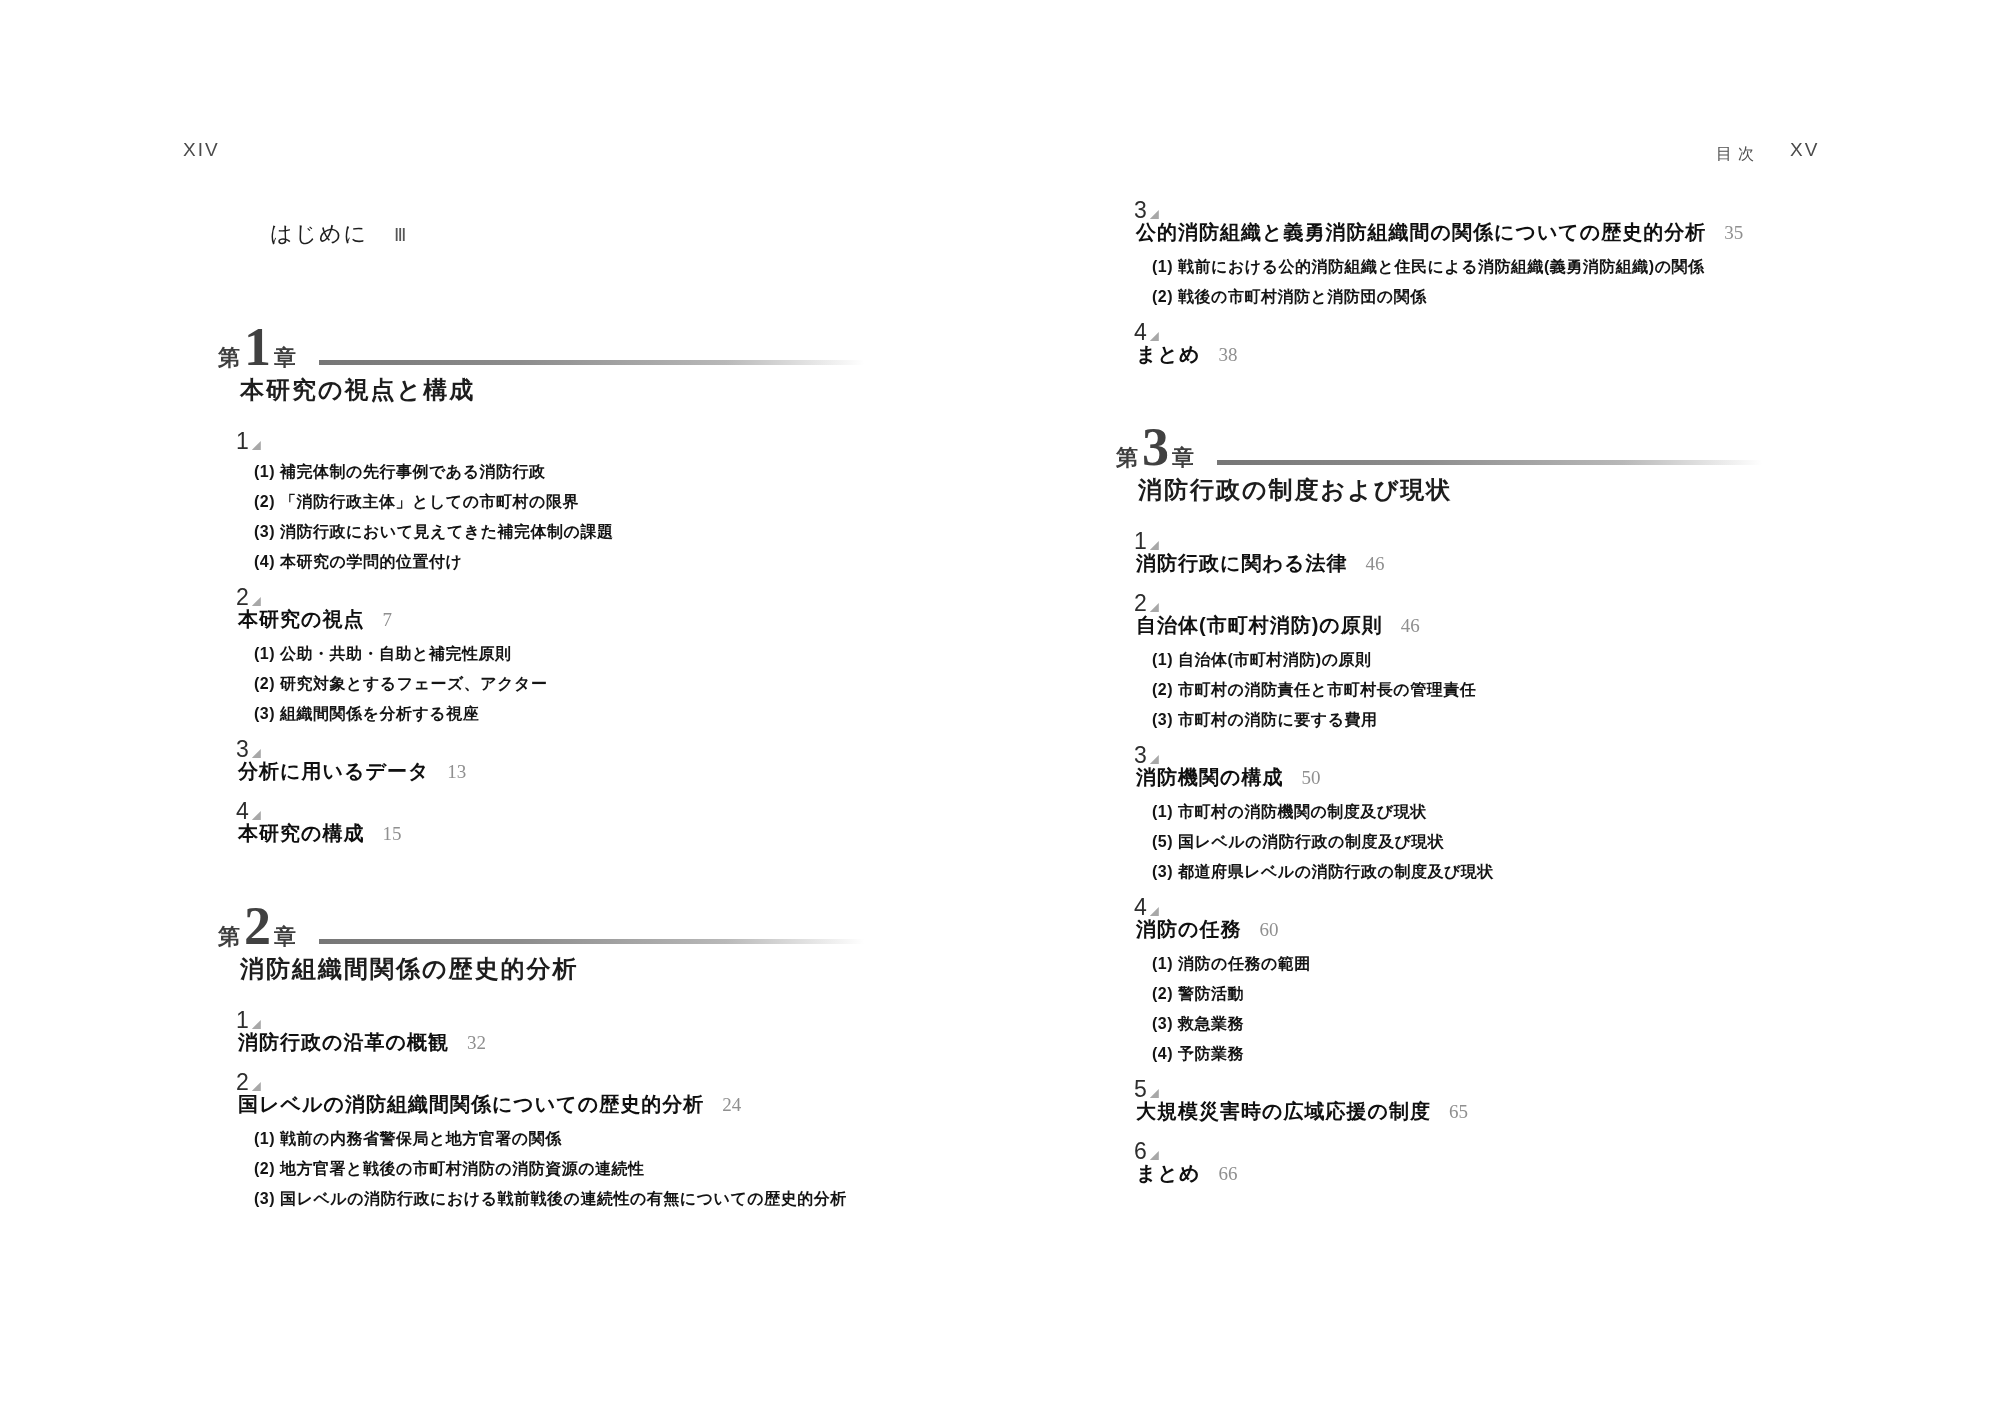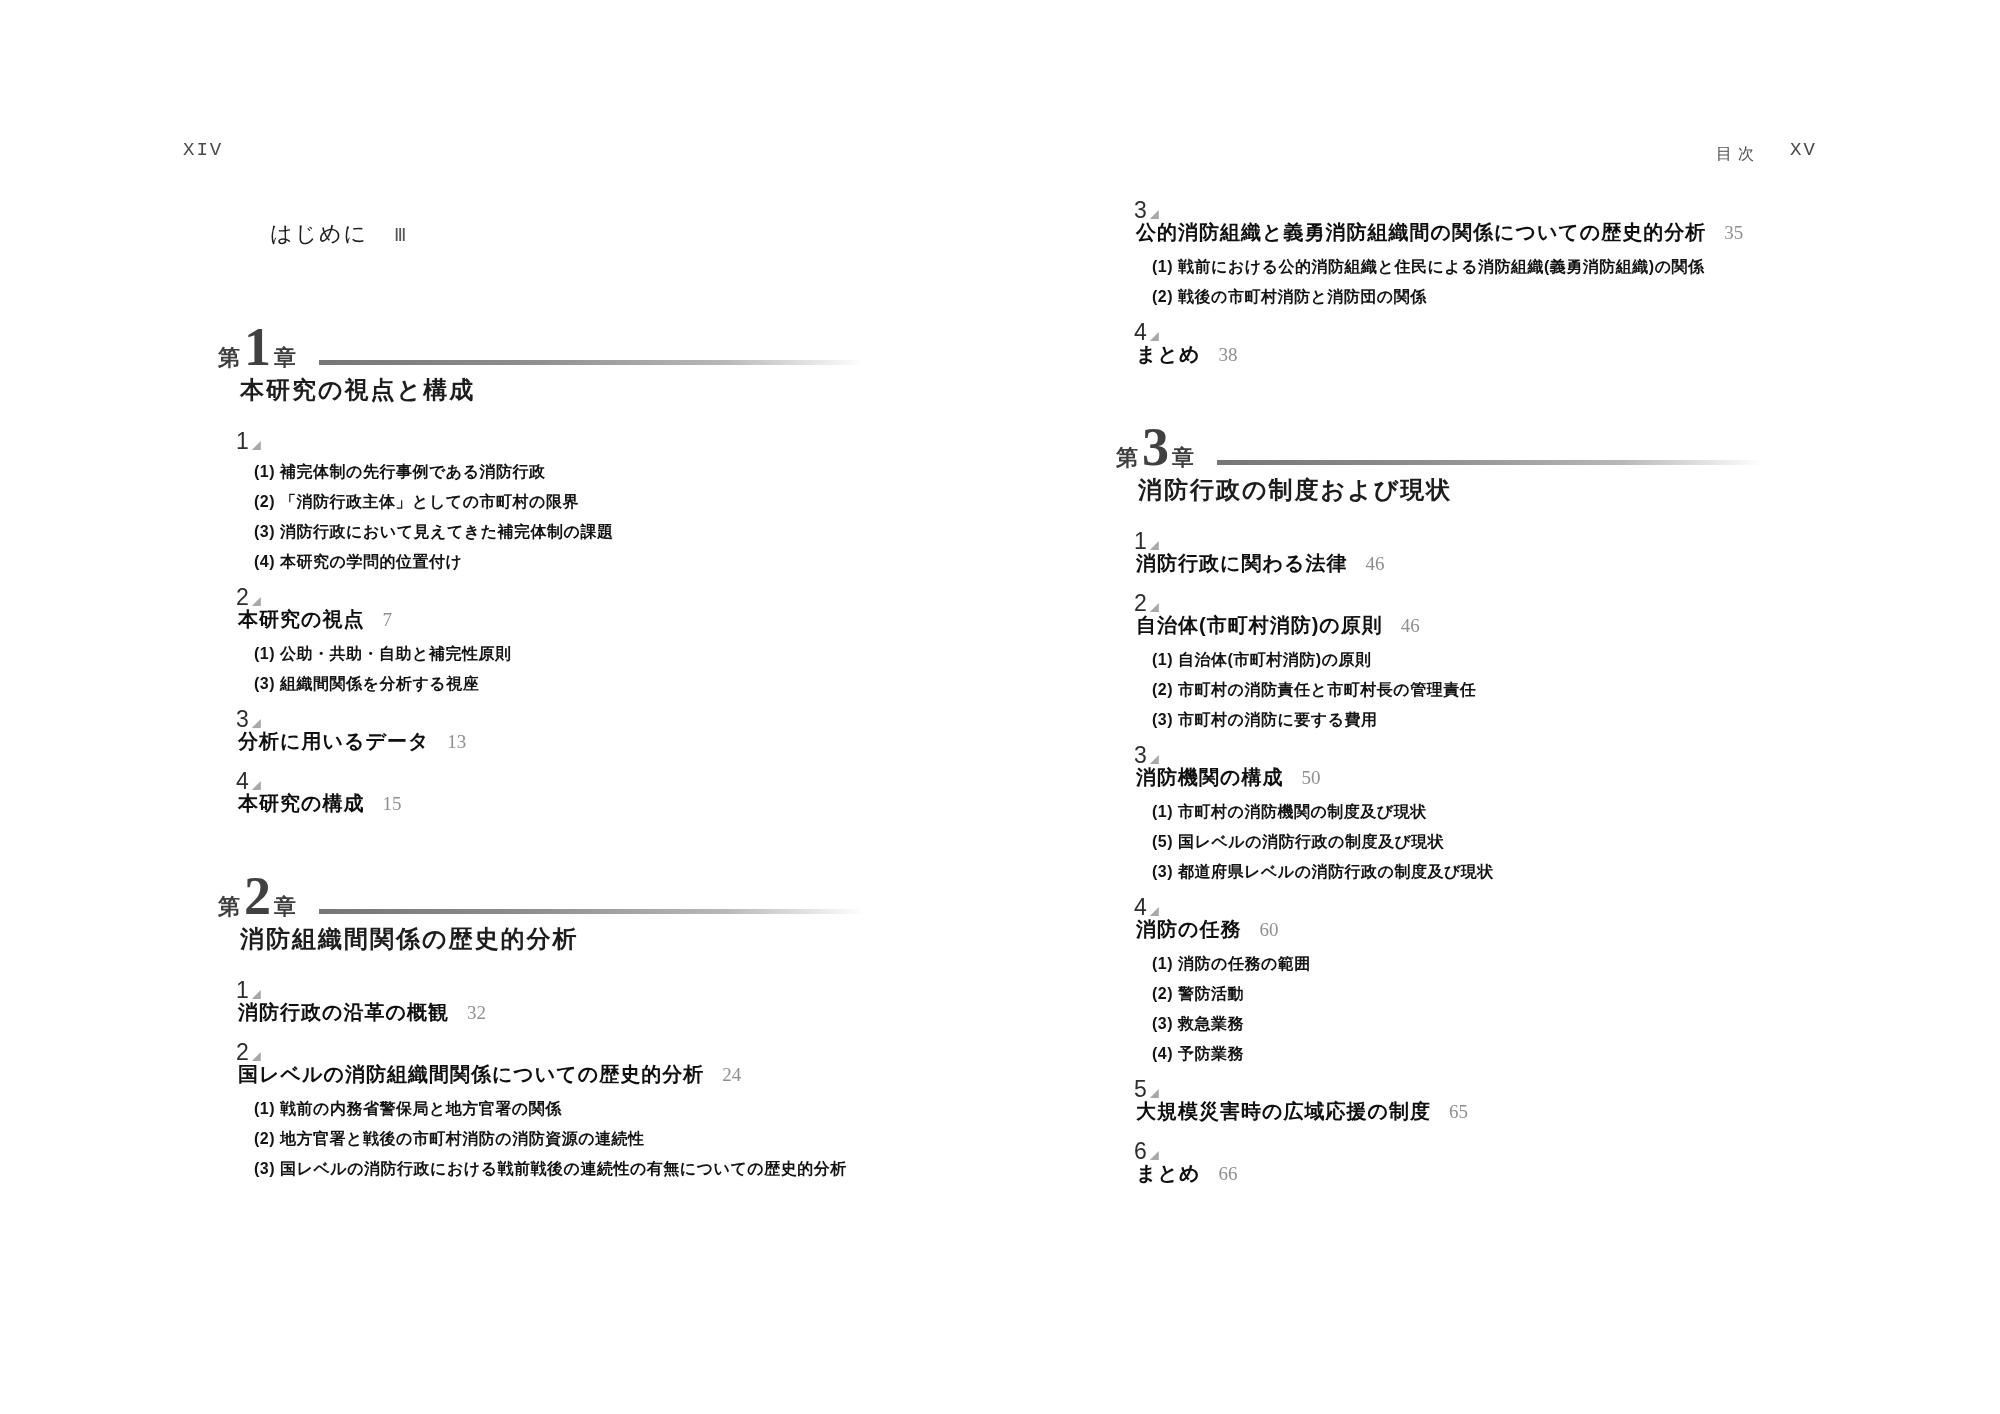--- a/index.html
+++ b/index.html
@@ -1,21 +1,21 @@
 <!DOCTYPE html>
 <html><head>
 <meta charset="utf-8">
 <style>
   html,body{margin:0;padding:0;background:#ffffff;}
   .spread{
     position:relative;width:2000px;height:1414px;background:#ffffff;overflow:hidden;
     font-family:"Liberation Sans",sans-serif;color:#1a1a1a;
   }
   
-  .corner-hd{position:absolute;font-family:Liberation Mono, monospace;color:#4a4a4a;}
+  .corner-hd{position:absolute;font-family:Liberation Sans, sans-serif;color:#4a4a4a;}
   #hd-left{left:183px;top:139px;font-size:19px;letter-spacing:2px;}
   #hd-toc{left:1716px;top:144px;font-size:16px;letter-spacing:6px;color:#505050;}
   #hd-right{left:1790px;top:139px;font-size:19px;letter-spacing:2px;}
 
   .page{position:absolute;}
   #left-page{left:204px;top:190px;width:716px;}
   #right-page{left:1102px;top:184px;width:820px;}
 
   
   .front-item{margin:30px 0 77px 66px;font-family:"Liberation Serif",serif;
@@ -79,20 +79,21 @@
       </div>
       <div class="toc-item">(1) 補完体制の先行事例である消防行政</div>
       <div class="toc-item">(2) 「消防行政主体」としての市町村の限界</div>
       <div class="toc-item">(3) 消防行政において見えてきた補完体制の課題</div>
       <div class="toc-item">(4) 本研究の学問的位置付け</div>
       <div class="sec">
         <div class="sec-num-row"><span class="sec-num-text">2</span><span class="tri"></span></div>
         <div class="sec-label-row"><span class="sec-label">本研究の視点</span><span class="sec-page">7</span></div>
       </div>
       <div class="toc-item">(1) 公助・共助・自助と補完性原則</div>
+      <div class="toc-item">(2) 研究対象とするフェーズ、アクター</div>
       <div class="toc-item">(3) 組織間関係を分析する視座</div>
       <div class="sec">
         <div class="sec-num-row"><span class="sec-num-text">3</span><span class="tri"></span></div>
         <div class="sec-label-row"><span class="sec-label">分析に用いるデータ</span><span class="sec-page">13</span></div>
       </div>
       <div class="sec">
         <div class="sec-num-row"><span class="sec-num-text">4</span><span class="tri"></span></div>
         <div class="sec-label-row"><span class="sec-label">本研究の構成</span><span class="sec-page">15</span></div>
       </div>
       <div class="chapter">

